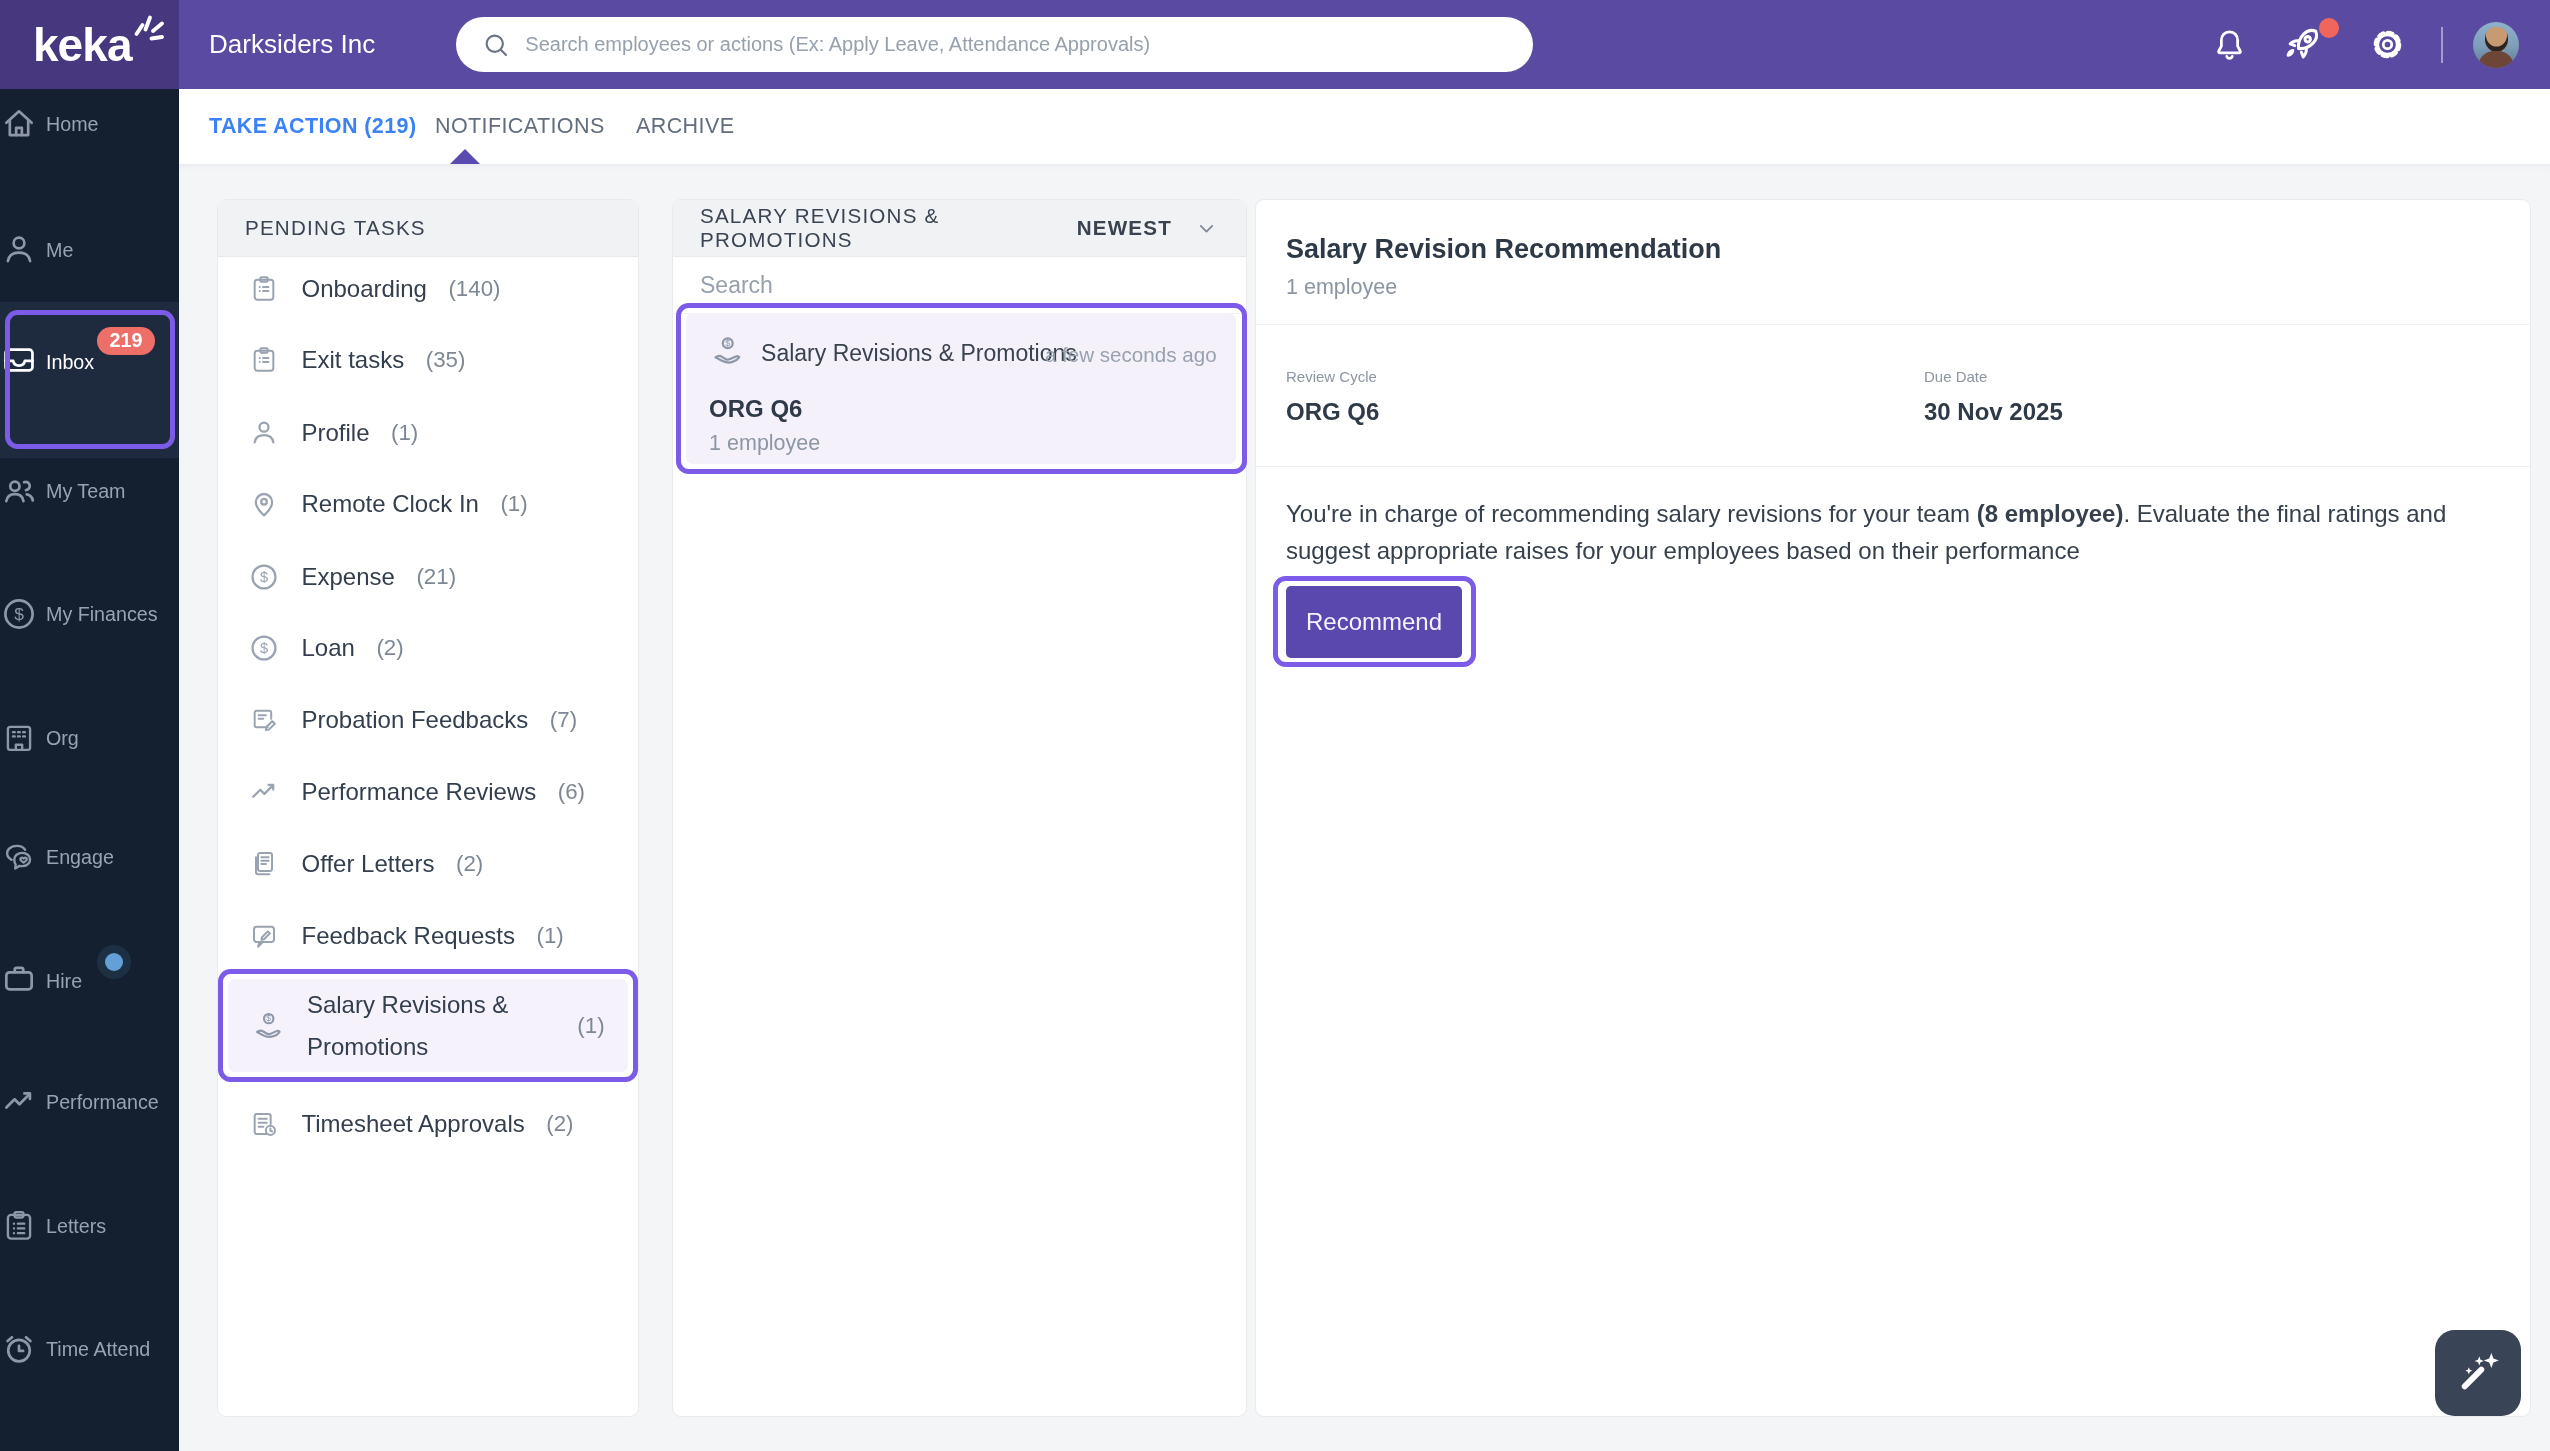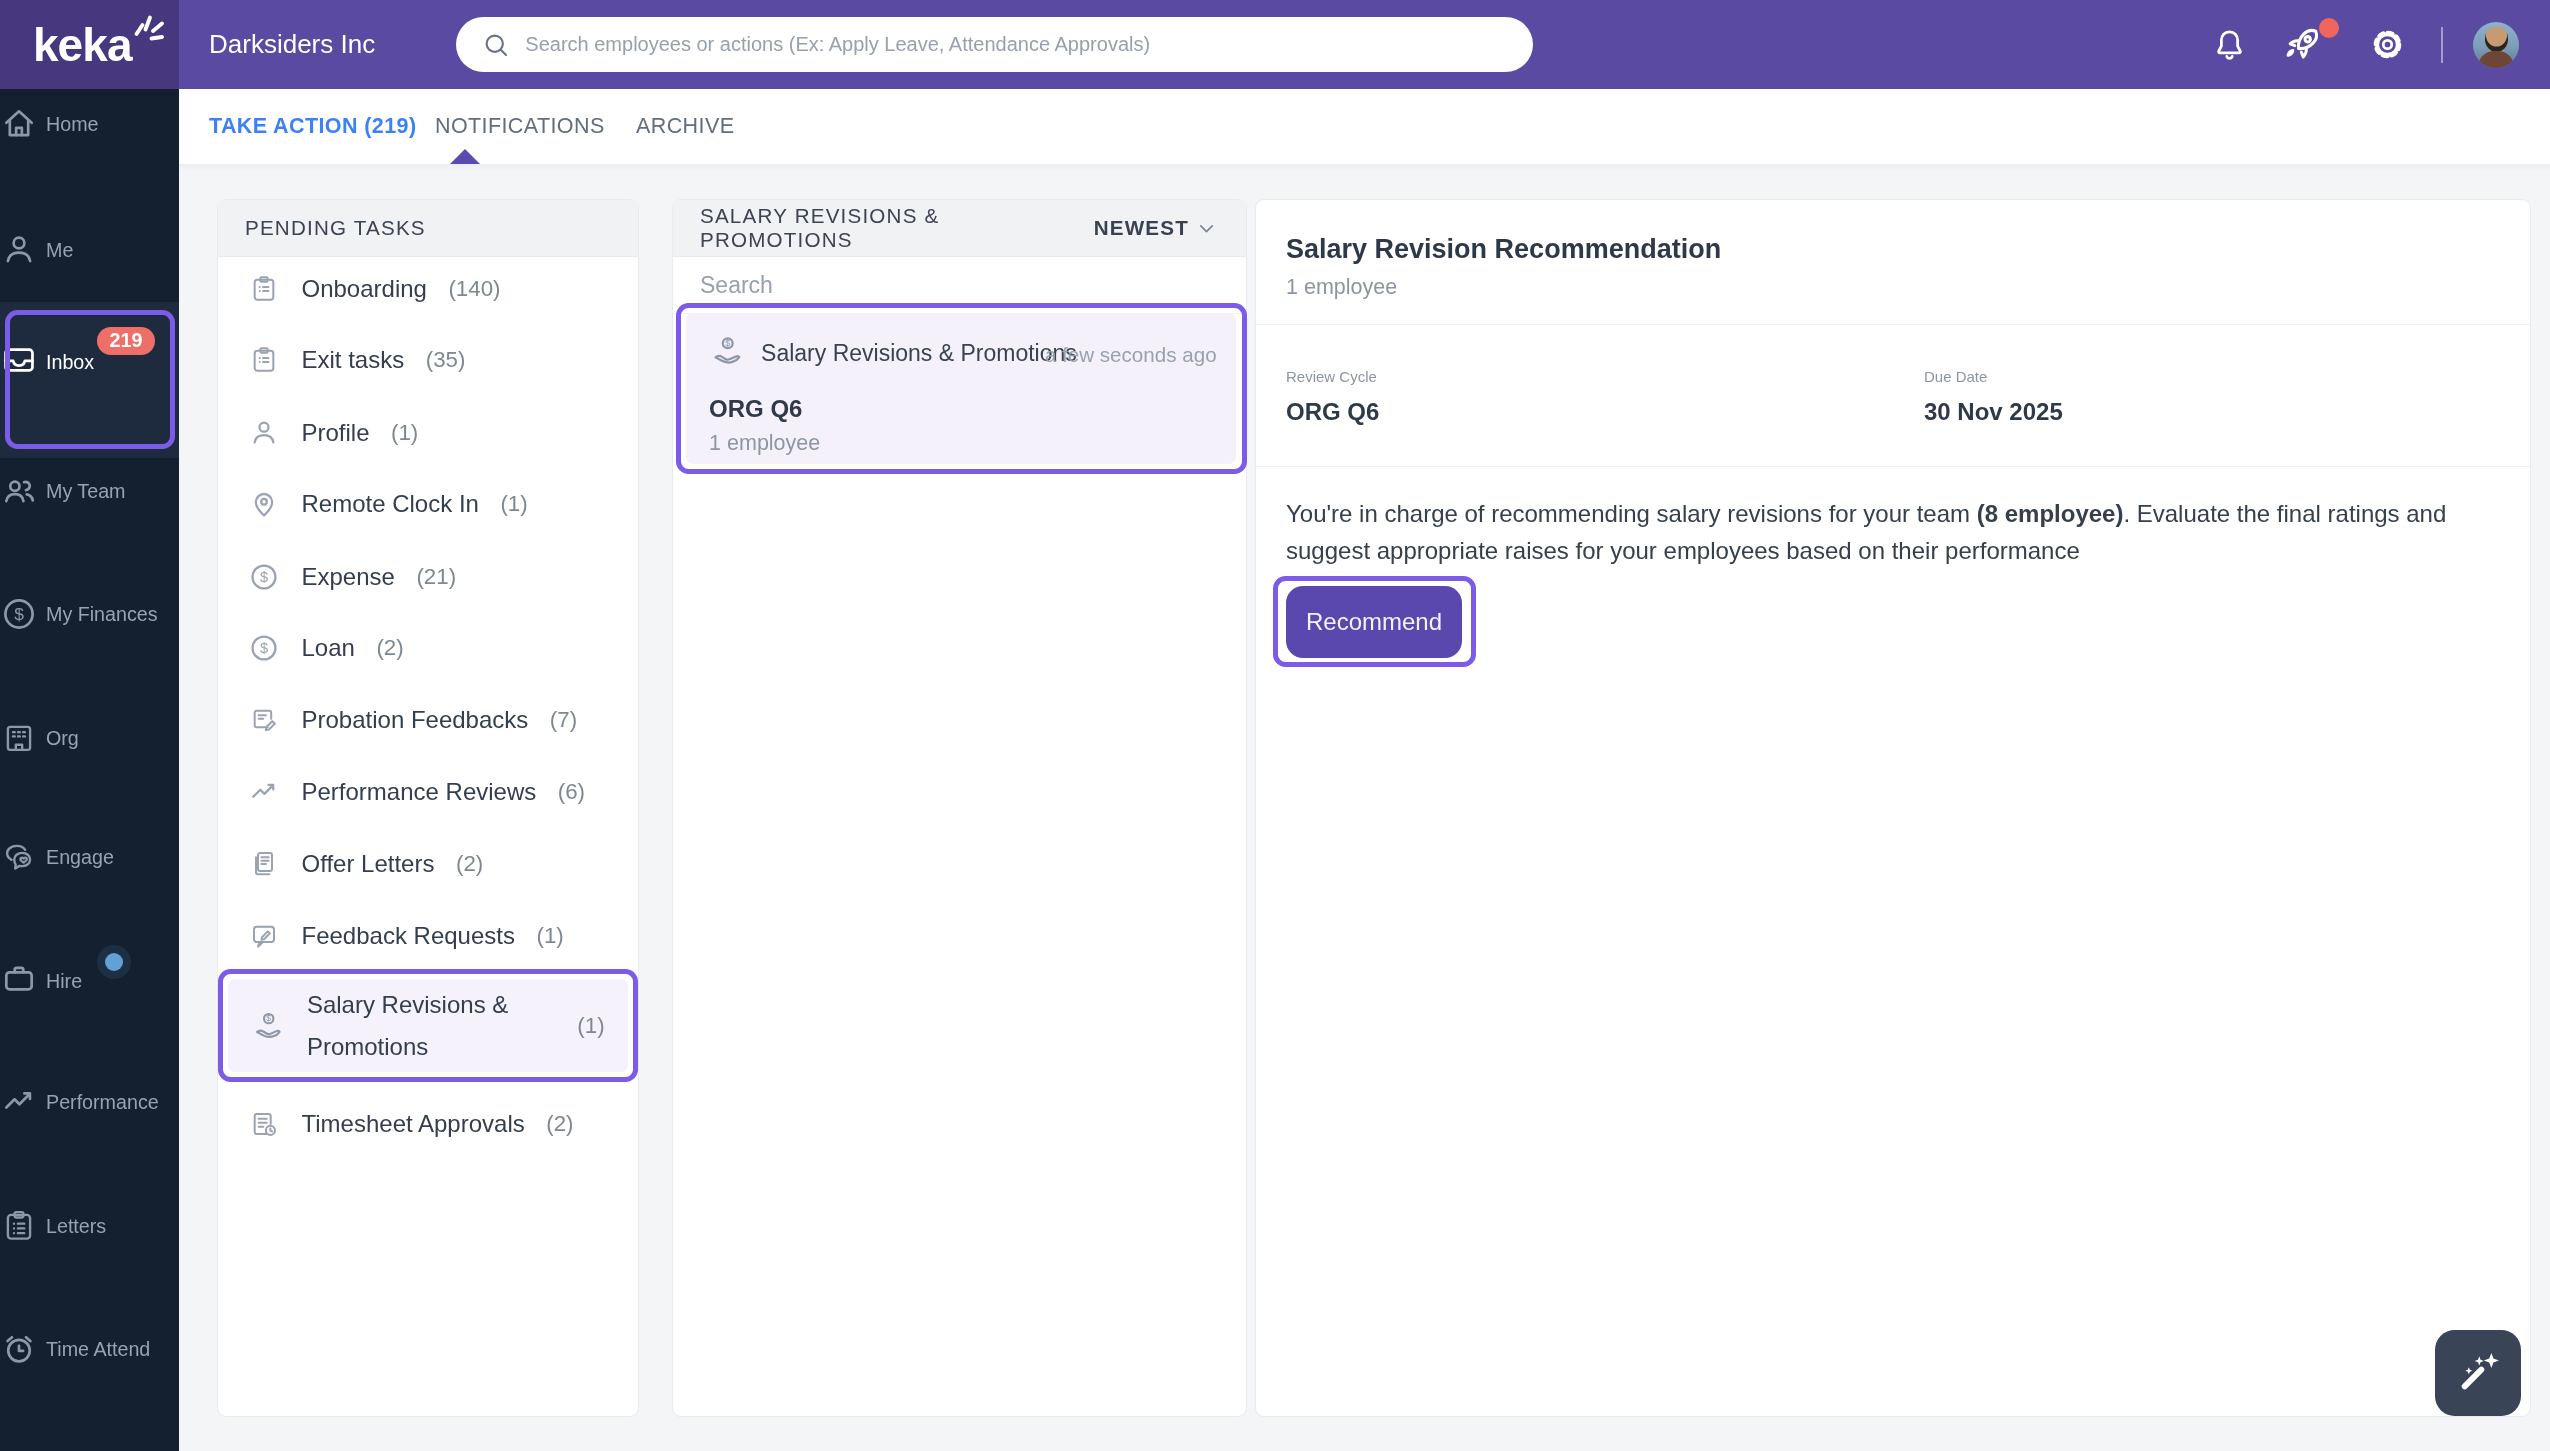--- a/index.html
+++ b/index.html
@@ -50,41 +50,41 @@
   .trow { position:absolute; left:0; width:420px; height:72px; display:flex; align-items:center; padding:0 30px; gap:21.5px; font-size:24px; color:#333E4E; }
   .trow svg { width:32px; height:32px; color:#9AA3B1; flex:none; }
   .tcount { color:#7E8894; font-size:22.3px;text-align:center; }
   .ann { position:absolute; border:5.4px solid #7B5BE8; border-radius:12.5px; pointer-events:none; }
   .selTask { position:absolute; left:5.4px; top:5.4px; right:5.4px; bottom:5.4px; background:#F6F2FC; border-radius:7.2px; display:flex; align-items:center; padding:0 23px; gap:21.5px; font-size:24px; color:#333E4E; }
   .selTask svg { width:34px; height:34px; color:#8D97A8; flex:none; }
   .selLabel { width:268px; line-height:1.75; }
   .selCount { margin-left:auto; color:#7E8894; font-size:22.3px; }
 
   
-  .sort { margin-left:auto; display:flex; align-items:center; gap:5px; color:#39434F; font-weight:600; }
+  .sort { margin-left:auto; display:flex; align-items:center; gap:22px; color:#39434F; font-weight:600; }
   .sort svg { width:25px; height:25px; color:#7E8894; }
   .searchrow { position:absolute; left:0; top:57px; right:0; height:57px; display:flex; align-items:center; padding:0 27px; border-bottom:0.9px solid #F0F1F4; }
   .searchrow input { border:none; outline:none; width:100%; font-size:23px; color:#3a4453; font-family:inherit; }
   .searchrow input::placeholder { color:#97A0AD; }
   .card { position:absolute; left:5.4px; top:5.4px; right:5.4px; bottom:5.4px; background:#F5F1FB; border-radius:7.2px; }
   .cardtitle { position:absolute; left:75px; top:27px; font-size:23px; color:#39434F; }
   .cardtime { position:absolute; right:19.7px; top:29.5px; font-size:20.6px; color:#98A1AE; }
   .cardname { position:absolute; left:23px; top:82px; font-size:24px; font-weight:700; color:#2F3A48; }
   .cardmeta { position:absolute; left:23px; top:118px; font-size:21.5px; color:#8D96A3; }
   .cardicon { position:absolute; left:23px; top:19.7px; width:36px; height:36px; color:#8D97A8; }
 
   
   .dtitle { position:absolute; left:30px; top:34px; font-size:27px; font-weight:700; color:#2E3947; }
   .dsub { position:absolute; left:30px; top:75px; font-size:21.5px; color:#8C95A2; }
   .ddiv { position:absolute; left:0; right:0; height:0; border-top:1.8px solid #EEF0F3; }
   .flabel { font-size:15px; color:#8C95A2; }
   .fvalue { font-size:24px; font-weight:700; color:#2F3A48; margin-top:12.5px; }
   .dpara { position:absolute; left:30px; top:295px; width:1202px; font-size:24px; line-height:37px; color:#36404D; }
   .dpara b { font-weight:700; }
-  .recbtn { position:absolute; left:8px; top:4.5px; width:176px; height:72px; background:#5A48AE; border:none; border-radius:17px; color:#F4F2FB; font-size:24px; font-family:inherit; cursor:pointer; }
+  .recbtn { position:absolute; left:8px; top:4.5px; width:176px; height:72px; background:#5A48AE; border:none; border-radius:5px; color:#F4F2FB; font-size:24px; font-family:inherit; cursor:pointer; }
 
   
   .wand { left:2435px; top:1330px; width:86px; height:86px; border-radius:19.7px; background:#3A4457; display:flex; align-items:center; justify-content:center; }
   .wand svg { width:50px; height:50px; color:#fff; }
 
   svg.ln { fill:none; stroke:currentColor; stroke-width:1.7; stroke-linecap:round; stroke-linejoin:round; }
 </style>
 </head>
 <body>
 

